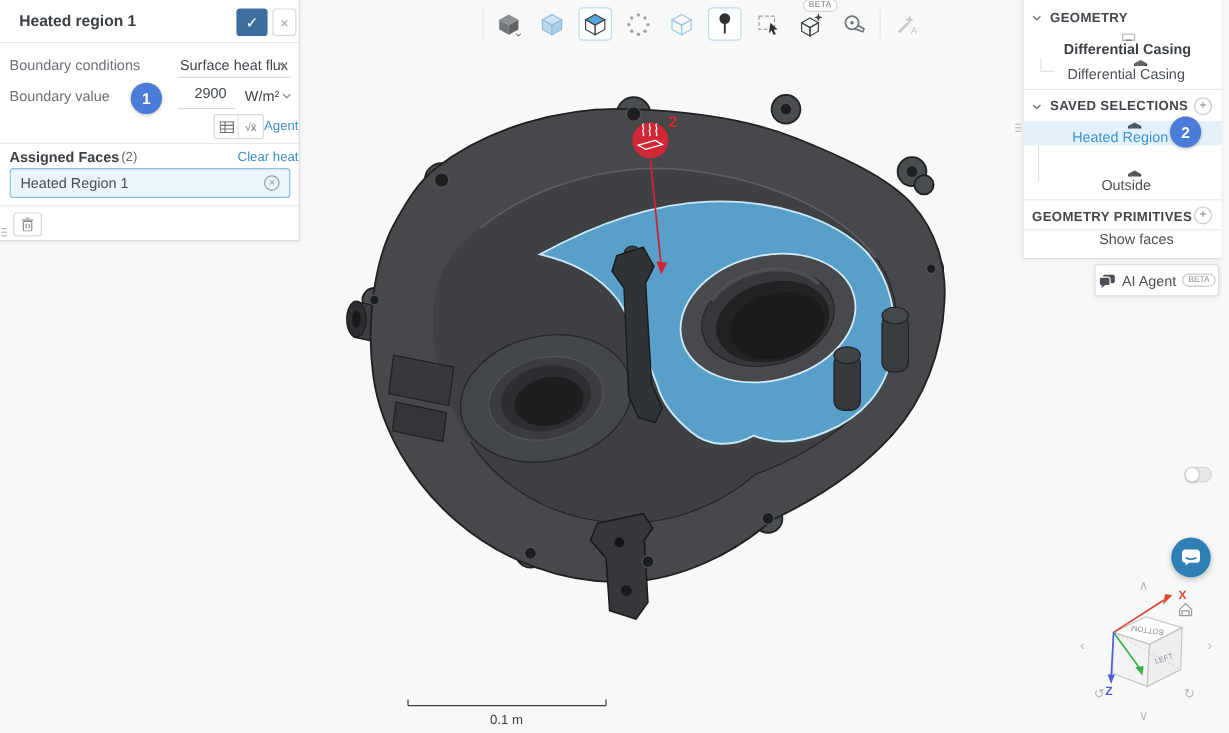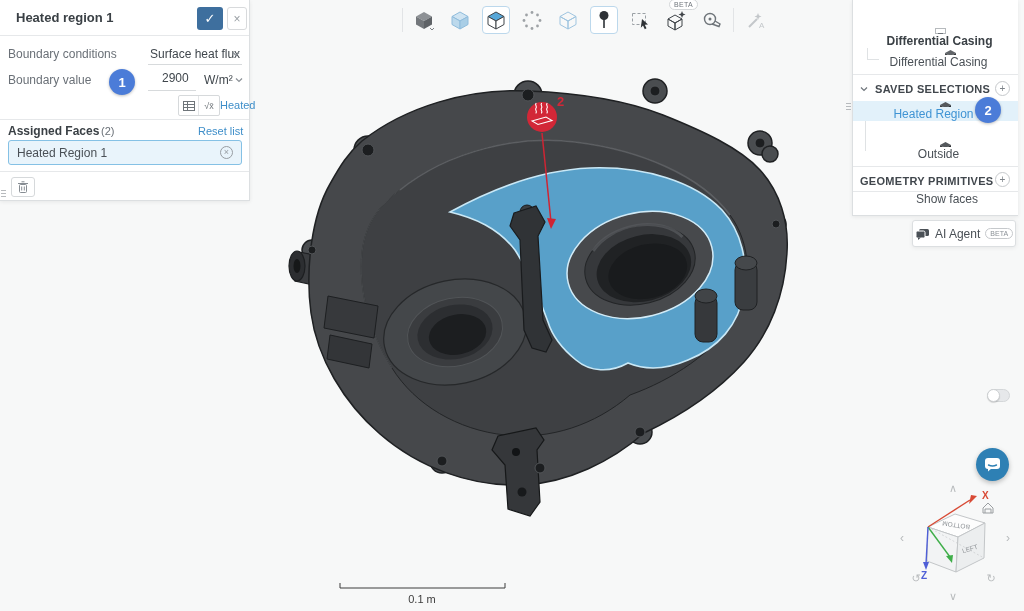--- a/index.html
+++ b/index.html
@@ -251,27 +251,27 @@
           <rect x=".5" y=".5" width="11" height="9" fill="none" stroke="#6f757a"></rect>
           <line x1=".5" y1="3.5" x2="11.5" y2="3.5" stroke="#6f757a"></line>
           <line x1=".5" y1="6.5" x2="11.5" y2="6.5" stroke="#6f757a"></line>
           <line x1="4.5" y1=".5" x2="4.5" y2="9.5" stroke="#6f757a"></line>
         </svg>
     </div>
     <div class="mini-btn">
       <span style="font-size:9px; color:#6f757a;">√x̄</span>
     </div>
   </div>
-  <span class="link" style="position:absolute; left:220px; top:99px;">Heated</span>
+  <span class="link" style="position:absolute; left:220px; top:99px;">Agent</span>
 
   <div class="divider" style="top:119px;"></div>
 
   <span style="position:absolute; left:8px; top:124px; font-size:12px; font-weight:bold; color:#3a4045;">Assigned Faces</span>
   <span style="position:absolute; left:101px; top:125px; font-size:11px; color:#6a7077;">(2)</span>
-  <span class="link" style="position:absolute; left:198px; top:125px;">Reset list</span>
+  <span class="link" style="position:absolute; left:198px; top:125px;">Clear heat</span>
 
   <div id="lp-chip">
     <span class="txt">Heated Region 1</span>
     <span class="circle-x">×</span>
   </div>
 
   <div class="divider" style="top:171px;"></div>
 
   <div id="lp-trash">
     <svg width="10" height="12">
@@ -366,20 +366,26 @@
   <div class="tb-btn">
     <svg width="22" height="22">
       <line x1="5" y1="18" x2="13" y2="10" stroke="#c3c7ca" stroke-width="2"></line>
       <path d="M 14,4 L 15,6.5 L 17.5,7.5 L 15,8.5 L 14,11 L 13,8.5 L 10.5,7.5 L 13,6.5 Z" fill="#c3c7ca"></path>
       <text x="15" y="19" font-size="8" fill="#c3c7ca">A</text>
     </svg>
   </div>
 </div>
 
 <div id="right-panel" class="card abs" style="z-index:10;">
+  <div class="tree-header" style="top:4px;">
+    <svg width="8" height="8" style="margin-left:7px;">
+        <polyline points="1,2.5 4,5.5 7,2.5" fill="none" stroke="#6f767c" stroke-width="1.2"></polyline>
+      </svg>
+    <span class="hdr-txt" style="margin-left:7px;">GEOMETRY</span>
+  </div>
   <div class="tree-row" style="top:28px;">
     <span class="expander" style="margin-left:9px;">
         <i></i>
       </span>
     <span style="margin-left:8px; font-weight:bold; color:#3a4045;">Differential Casing</span>
   </div>
   <div class="tree-guide" style="left:14px; top:48px; width:1px; height:11px;"></div>
   <div class="tree-guide" style="left:14px; top:59px; width:12px; height:1px;"></div>
   <div class="tree-row" style="top:49px;">
     <svg width="13" height="13" style="margin-left:30px;">

